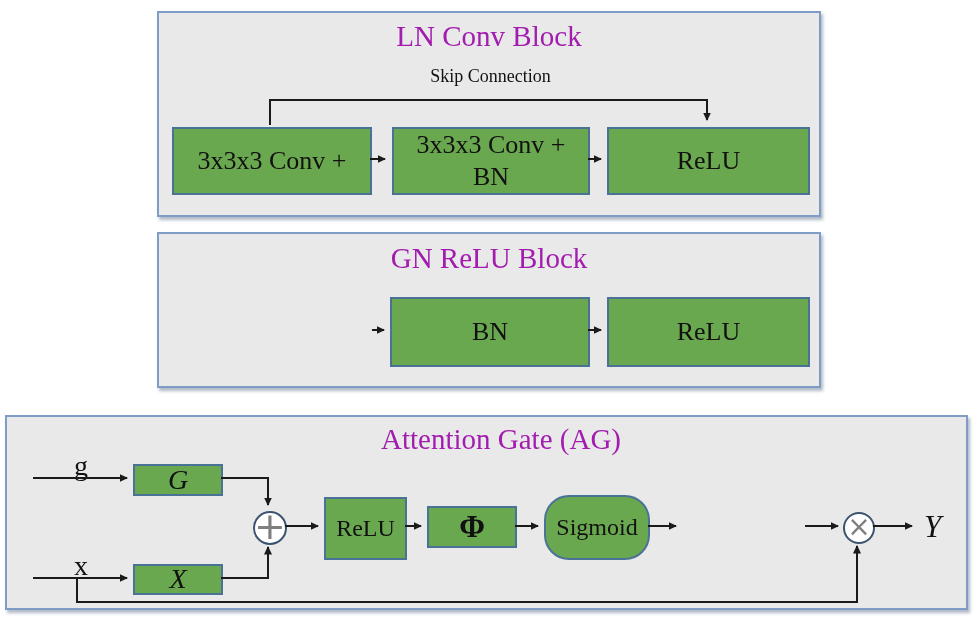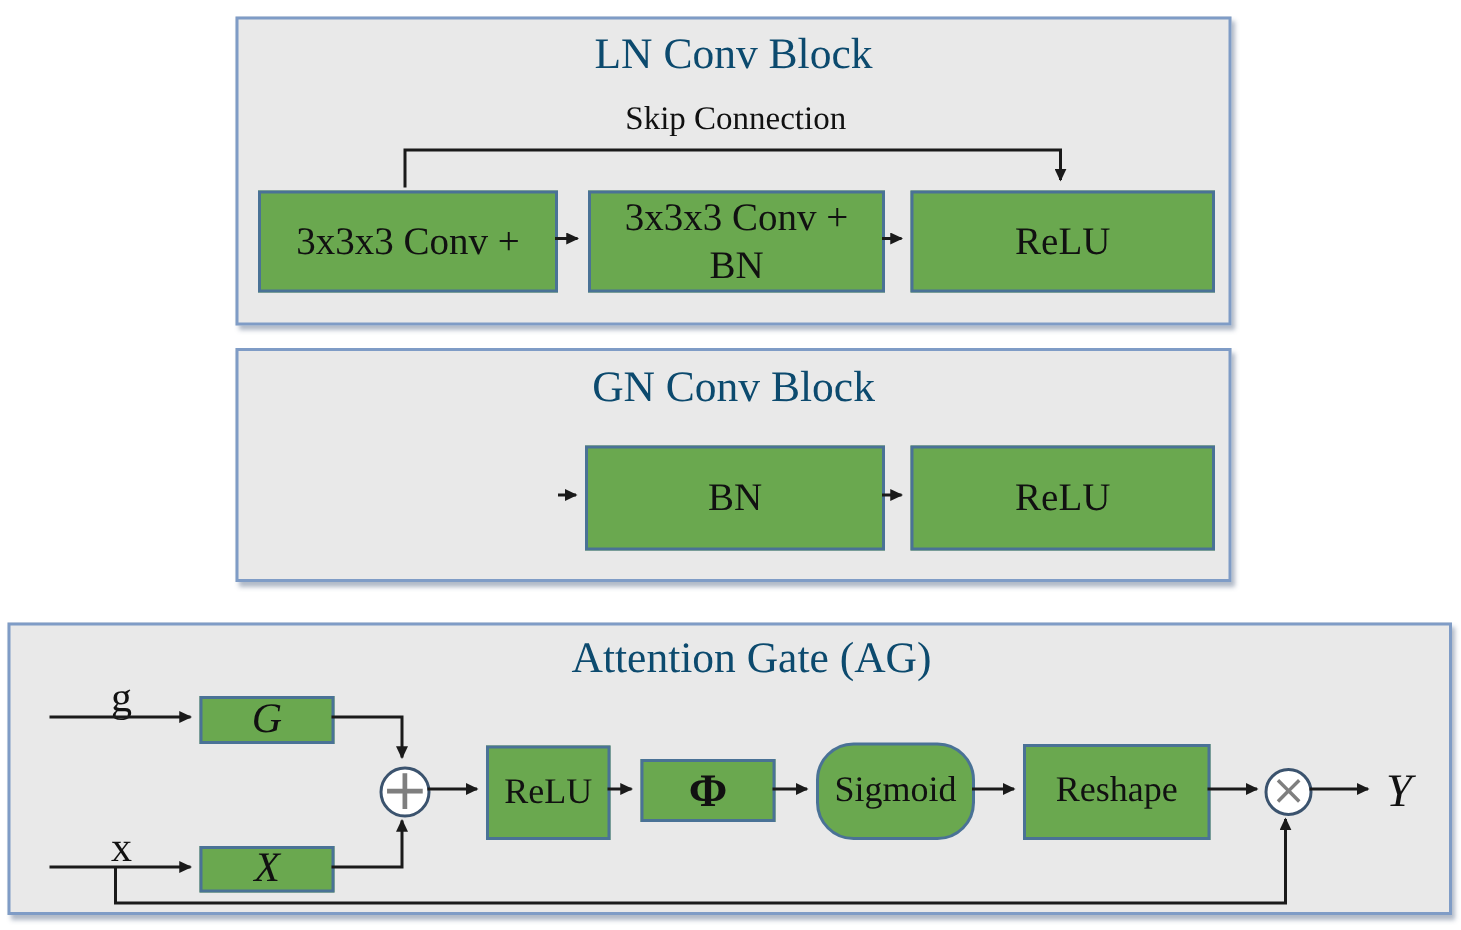--- a/index.html
+++ b/index.html
@@ -16,42 +16,42 @@
     background:#e9e9e9;
     border:2px solid #7f9cc6;
     box-shadow:2px 3px 3px rgba(80,100,130,0.45);
     box-sizing:border-box;
   }
   .panel-title{
     position:absolute;
     left:0;right:0;
     text-align:center;
     font-size:29px;
-    color:#0c4a6e;
+    color:#a21caf;
     white-space:nowrap;
   }
   .gbox{
     position:absolute;
     background:#6aa84f;
     border:2px solid #4a7296;
     box-sizing:border-box;
     display:flex;
     flex-direction:column;
     align-items:center;
     justify-content:center;
     text-align:center;
     line-height:1.22;
   }
   .gbox span{display:block;white-space:nowrap;}
   .fs26{font-size:26px;}
   .fs24{font-size:24px;}
   .skip-label{
     position:absolute;
     text-align:center;
-    font-size:22px;
+    font-size:18px;
     white-space:nowrap;
   }
   .io-label{
     position:absolute;
     font-size:28px;
     text-align:center;
     white-space:nowrap;
   }
   .var{font-style:italic;font-size:28px;}
   .phi{font-weight:bold;font-size:31px;font-style:normal;}
@@ -95,21 +95,21 @@
     <div class="gbox fs26" style="left:233px;top:114px;width:198px;height:68px;">
       <span>3x3x3 Conv +</span>
       <span>BN</span>
     </div>
     <div class="gbox fs26" style="left:448px;top:114px;width:203px;height:68px;">
       <span>ReLU</span>
     </div>
   </div>
 
   <div class="panel" style="left:157px;top:232px;width:664px;height:156px;">
-    <div class="panel-title" style="top:8px;">GN Conv Block</div>
+    <div class="panel-title" style="top:8px;">GN ReLU Block</div>
 
     <div class="gbox fs26" style="left:231px;top:63px;width:200px;height:70px;">
       <span>BN</span>
     </div>
     <div class="gbox fs26" style="left:448px;top:63px;width:203px;height:70px;">
       <span>ReLU</span>
     </div>
   </div>
 
   <div class="panel" style="left:5px;top:415px;width:963px;height:195px;">
@@ -130,23 +130,20 @@
     </div>
 
     <div class="gbox fs24" style="left:317px;top:80px;width:83px;height:63px;">
       <span>ReLU</span>
     </div>
     <div class="gbox phi" style="left:420px;top:89px;width:90px;height:42px;">
       <span>Φ</span>
     </div>
     <div class="gbox fs24" style="left:537px;top:78px;width:106px;height:65px;border-radius:25px;">
       <span>Sigmoid</span>
-    </div>
-    <div class="gbox fs24" style="left:675px;top:79px;width:125px;height:64px;">
-      <span>Reshape</span>
     </div>
 
     <div class="circle-op mult" style="left:836px;top:95px;width:32px;height:32px;">
       <span>×</span>
     </div>
 
     <div class="out-label" style="left:917px;top:92px;">Y</div>
   </div>
 
   <svg class="wires" width="974" height="620" viewBox="0 0 974 620">

